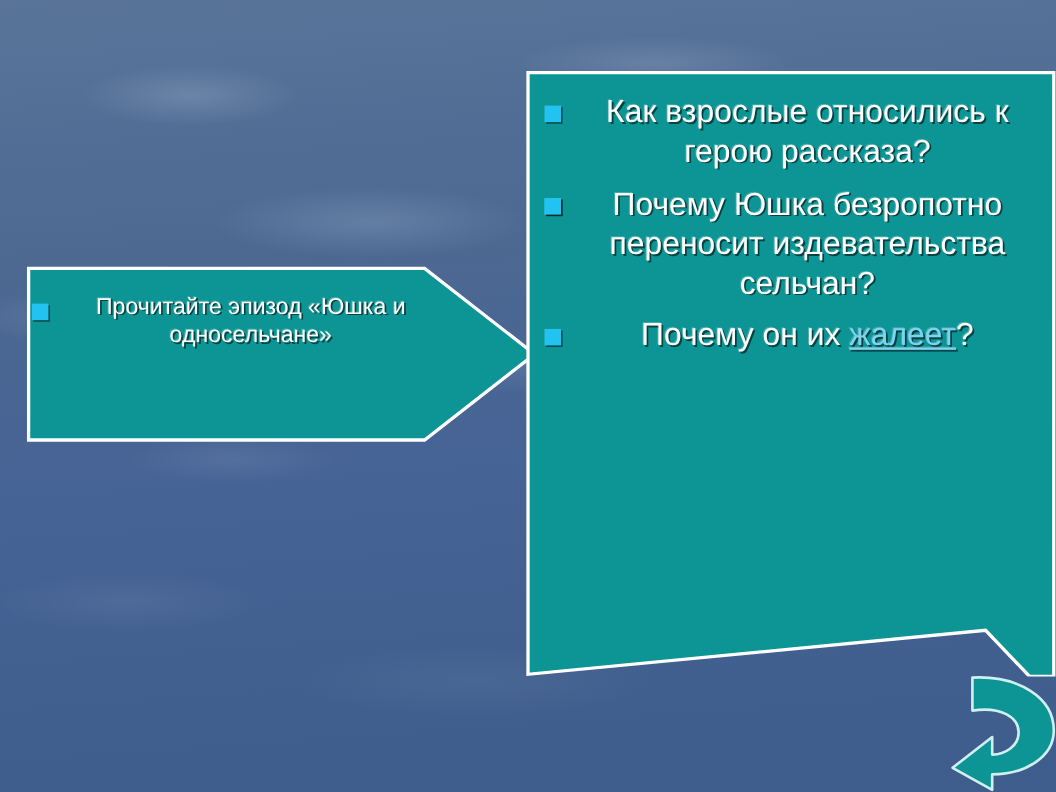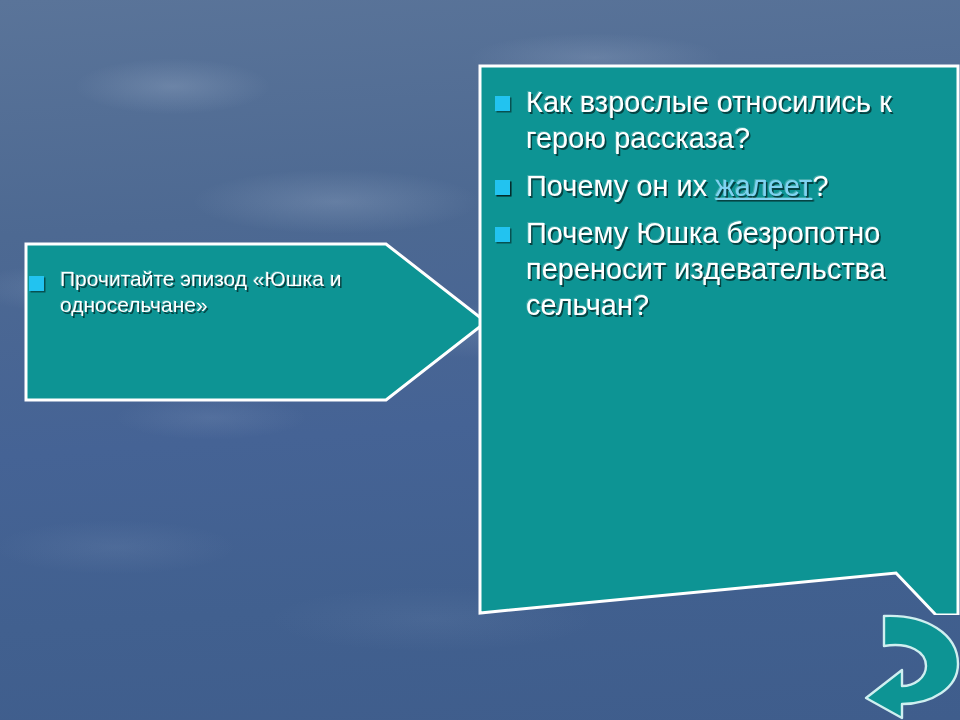--- a/index.html
+++ b/index.html
@@ -40,20 +40,21 @@
   
   ul.bullets {
     list-style: none;
     margin: 0;
     padding: 0;
   }
   ul.bullets > li {
     position: relative;
     padding-left: 36px;
     margin: 0 0 11px 0;
+    text-align: center;
   }
   ul.bullets > li:last-child { margin-bottom: 0; }
   .bullet-mark {
     position: absolute;
     left: 5px;
     width: 15px;
     height: 15px;
     background: #22c3f0;
     box-shadow: 1.5px 1.5px 0 rgba(0,0,0,0.45);
   }
@@ -144,26 +145,26 @@
           <span class="bullet-mark"></span>
           <span>Как взрослые относились к герою рассказа?</span>
         </li>
 
         <li>
           <span class="bullet-mark"></span>
         </li>
 
         <li>
           <span class="bullet-mark"></span>
-          <span>Почему он их </span><a class="link-word" href="#">жалеет</a><span>?</span>
+          <span>Почему Юшка безропотно переносит издевательства сельчан?</span>
         </li>
 
         <li>
           <span class="bullet-mark"></span>
-          <span>Почему Юшка безропотно переносит издевательства сельчан?</span>
+          <span>Почему он их </span><a class="link-word" href="#">жалеет</a><span>?</span>
         </li>
 
       </ul>
     </div>
   </div>
 
   <div id="curved-arrow">
     <svg viewBox="0 0 98 108" width="98" height="108" aria-hidden="true">
       <path d="M 22,4
                L 22,34

